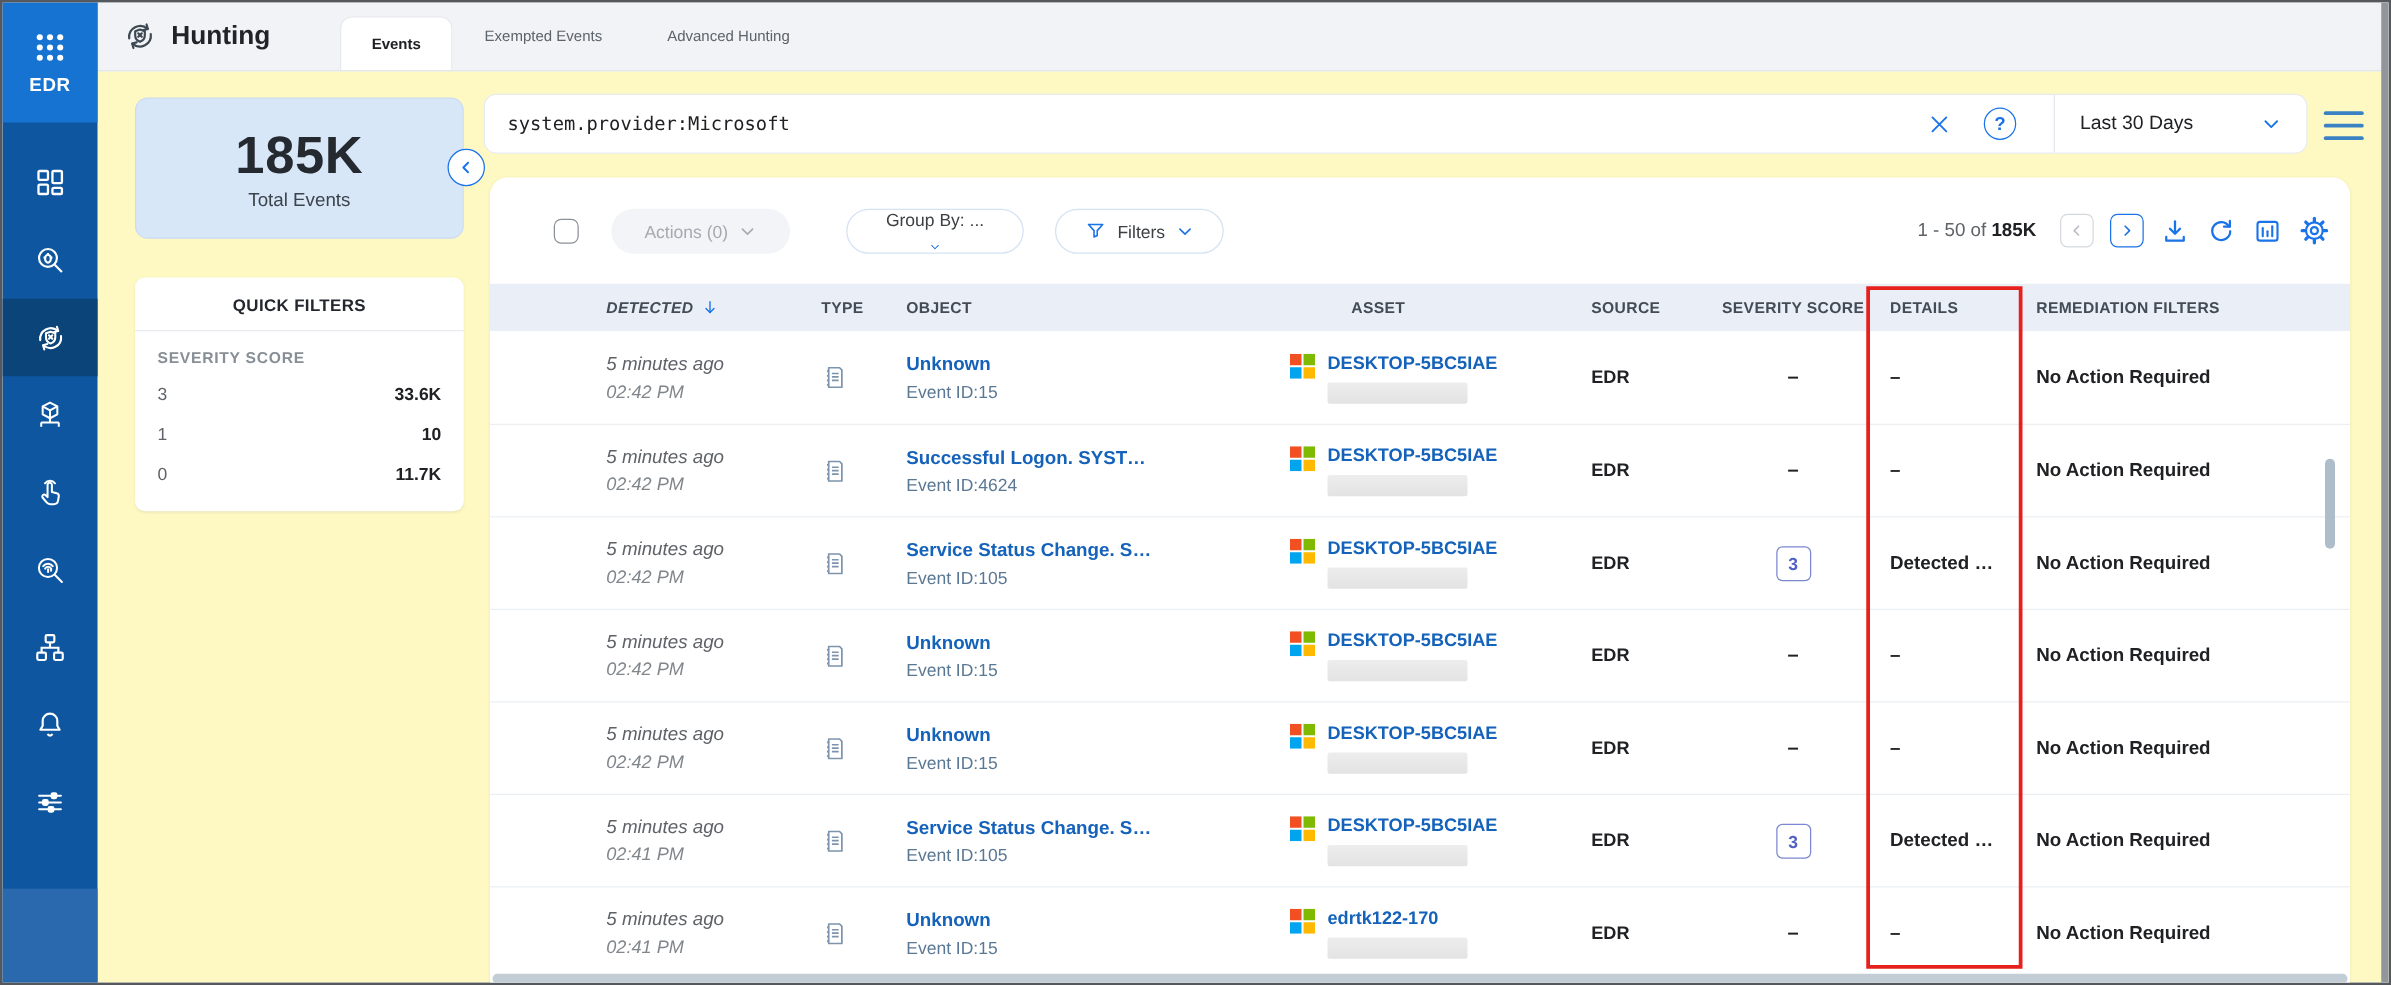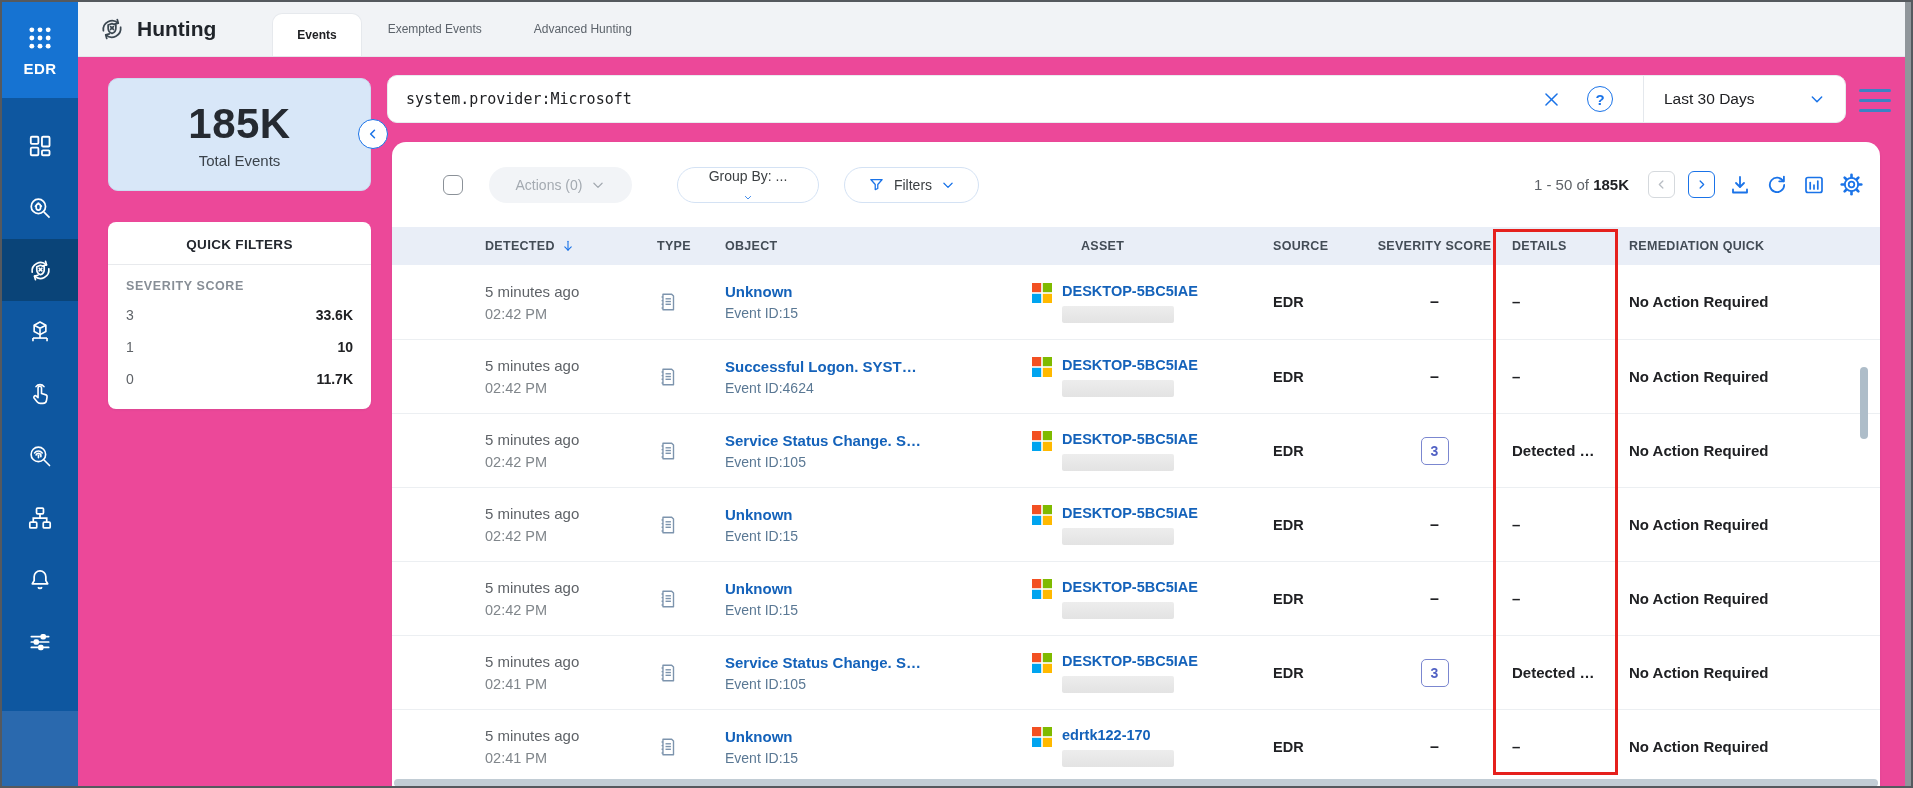--- a/index.html
+++ b/index.html
@@ -20,21 +20,21 @@
   .topbar { position:absolute; left:76px; top:0; right:0; height:55px; background:#f1f3f6;
             border-bottom:1px solid #e3e6ea; display:flex; align-items:center; z-index:10; }
   .app-title-wrap { display:flex; align-items:center; gap:11px; margin-left:20px; }
   .app-title { font-size:21px; font-weight:700; color:#20242a; }
   .tabs { display:flex; align-items:flex-end; height:100%; margin-left:56px; }
   .tab { padding:0 26px; height:55px; display:flex; align-items:center; font-size:12px; color:#5c636b; cursor:pointer; }
   .tab.active { background:#fff; height:43px; border-radius:10px 10px 0 0; border:1px solid #e6e9ed; border-bottom:none;
                 font-weight:700; color:#202124; padding:0 24px; }
 
   
-  .main { position:absolute; left:76px; top:55px; right:0; bottom:0; background:#ec4899; }
+  .main { position:absolute; left:76px; top:55px; right:0; bottom:0; background:#fef9c3; }
 
   
   .total-card { position:absolute; left:30px; top:21px; width:263px; height:113px; background:#d8e7f8;
                 border:1px solid #cadcf1; border-radius:10px; display:flex; flex-direction:column;
                 align-items:center; justify-content:center; gap:4px; }
   .total-value { font-size:42px; font-weight:700; color:#252a31; letter-spacing:.5px; }
   .total-label { font-size:15px; color:#3b434b; }
   .collapse-btn { position:absolute; left:280px; top:62px; width:30px; height:30px; border-radius:50%;
                   background:#fff; border:1.5px solid #1a73e8; display:flex; align-items:center; justify-content:center;
                   cursor:pointer; z-index:5; }
@@ -84,21 +84,21 @@
   .pg-btn { width:27px; height:27px; border-radius:6px; display:flex; align-items:center; justify-content:center;
             background:#fff; cursor:pointer; }
   .pg-prev { border:1px solid #d5d9dd; cursor:default; }
   .pg-next { border:1px solid #1a73e8; }
 
   
   .thead { height:38px; background:#e9eef7; display:flex; align-items:center; }
   .trow { height:74px; display:flex; align-items:center; border-top:1px solid #eceff2; background:#fff; }
   .trow:first-child { border-top:none; }
   .col-sel { width:93px; }
-  .col-det { width:172px; }
+  .col-det { width:172px;font-style:italic; }
   .col-type { width:68px; }
   .col-obj { width:307px; }
   .col-asset { width:235px; }
   .col-src { width:100px; padding-left:6px; }
   .col-sev { width:135px; display:flex; justify-content:center; }
   .col-dtl { width:122px; padding-left:10px; }
   .col-rem { flex:1; padding-left:5px; }
   .thead > div { font-size:12.5px; font-weight:600; color:#434c56; letter-spacing:.3px; cursor:pointer; }
   .thead .col-asset { padding-left:49px; }
   .thead .col-det { display:flex; align-items:center; gap:6px; }
@@ -422,21 +422,21 @@
                 <polyline points="6.5,13.5 12,19 17.5,13.5"></polyline>
             </svg>
           </span>
         </div>
         <div class="col-type">TYPE</div>
         <div class="col-obj">OBJECT</div>
         <div class="col-asset">ASSET</div>
         <div class="col-src">SOURCE</div>
         <div class="col-sev">SEVERITY SCORE</div>
         <div class="col-dtl">DETAILS</div>
-        <div class="col-rem">REMEDIATION QUICK</div>
+        <div class="col-rem">REMEDIATION FILTERS</div>
       </div>
 
       <div>
       <div class="trow">
         <div class="col-sel"></div>
         <div class="col-det cell-two-line">
           <div class="l1 c-rel">5 minutes ago</div>
           <div class="l2 c-time">02:42 PM</div>
         </div>
         <div class="col-type">

